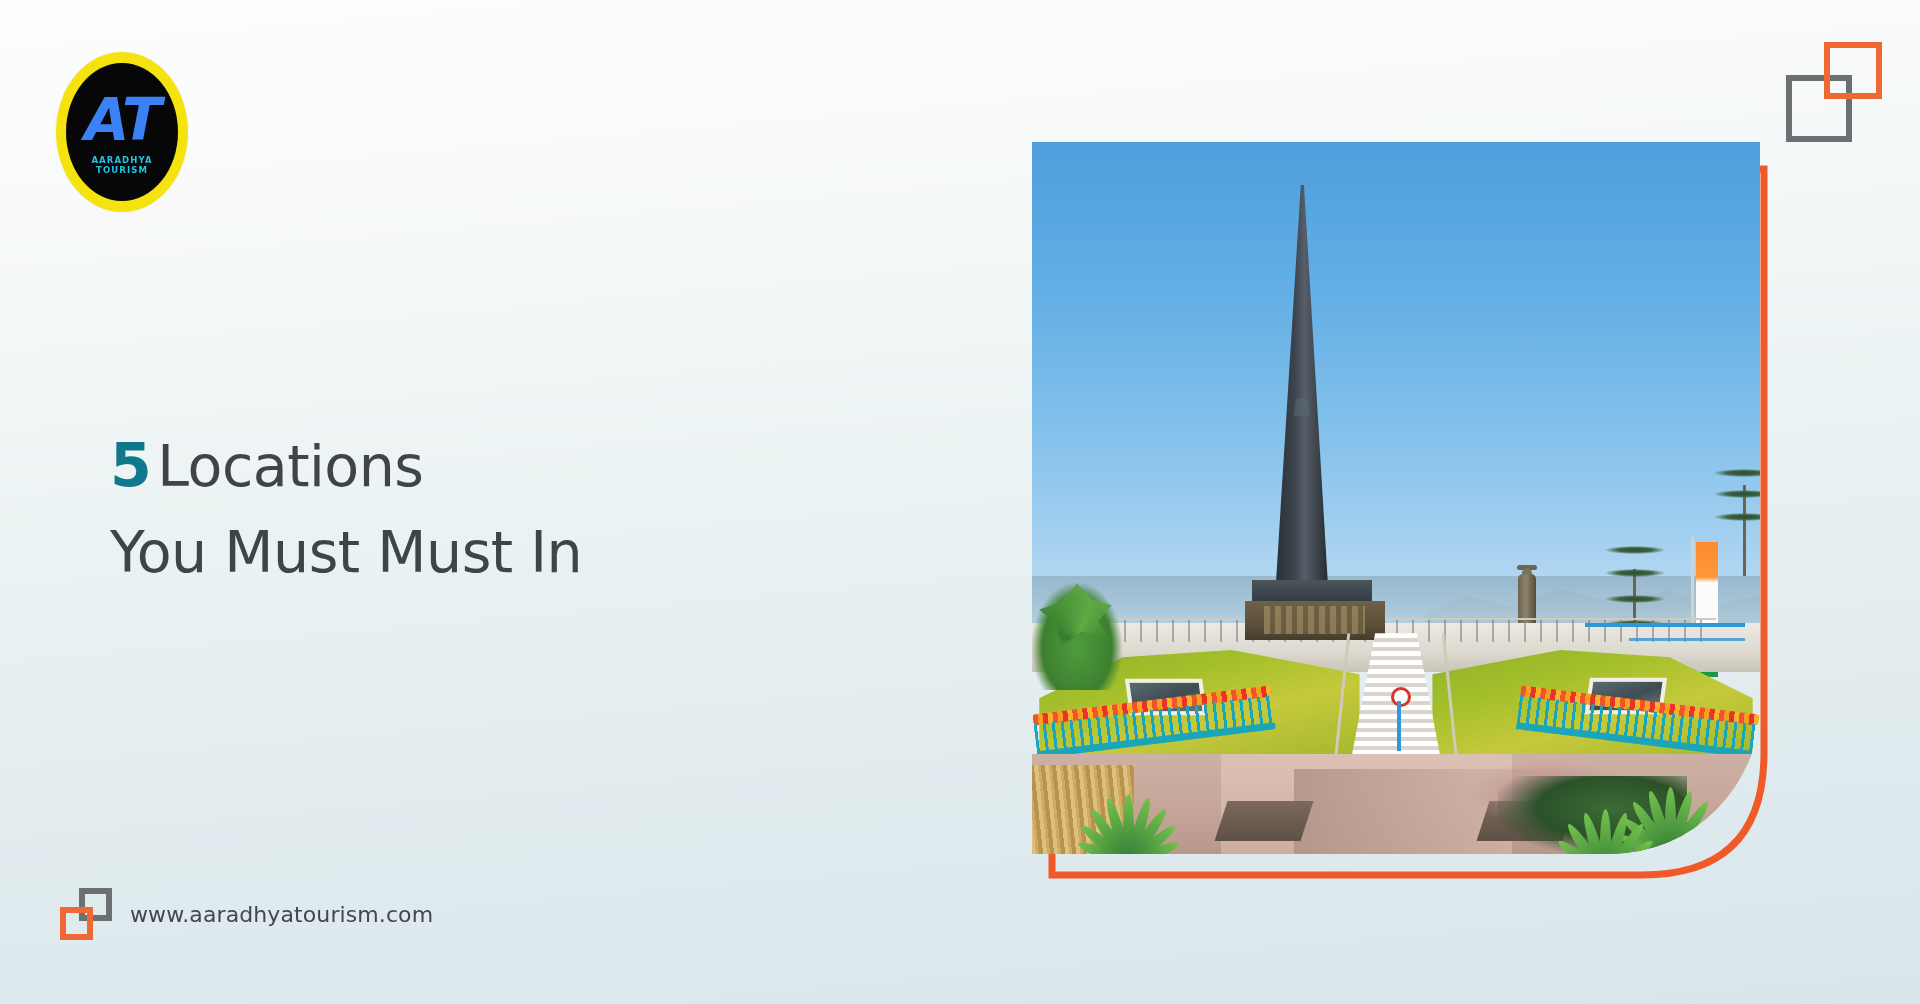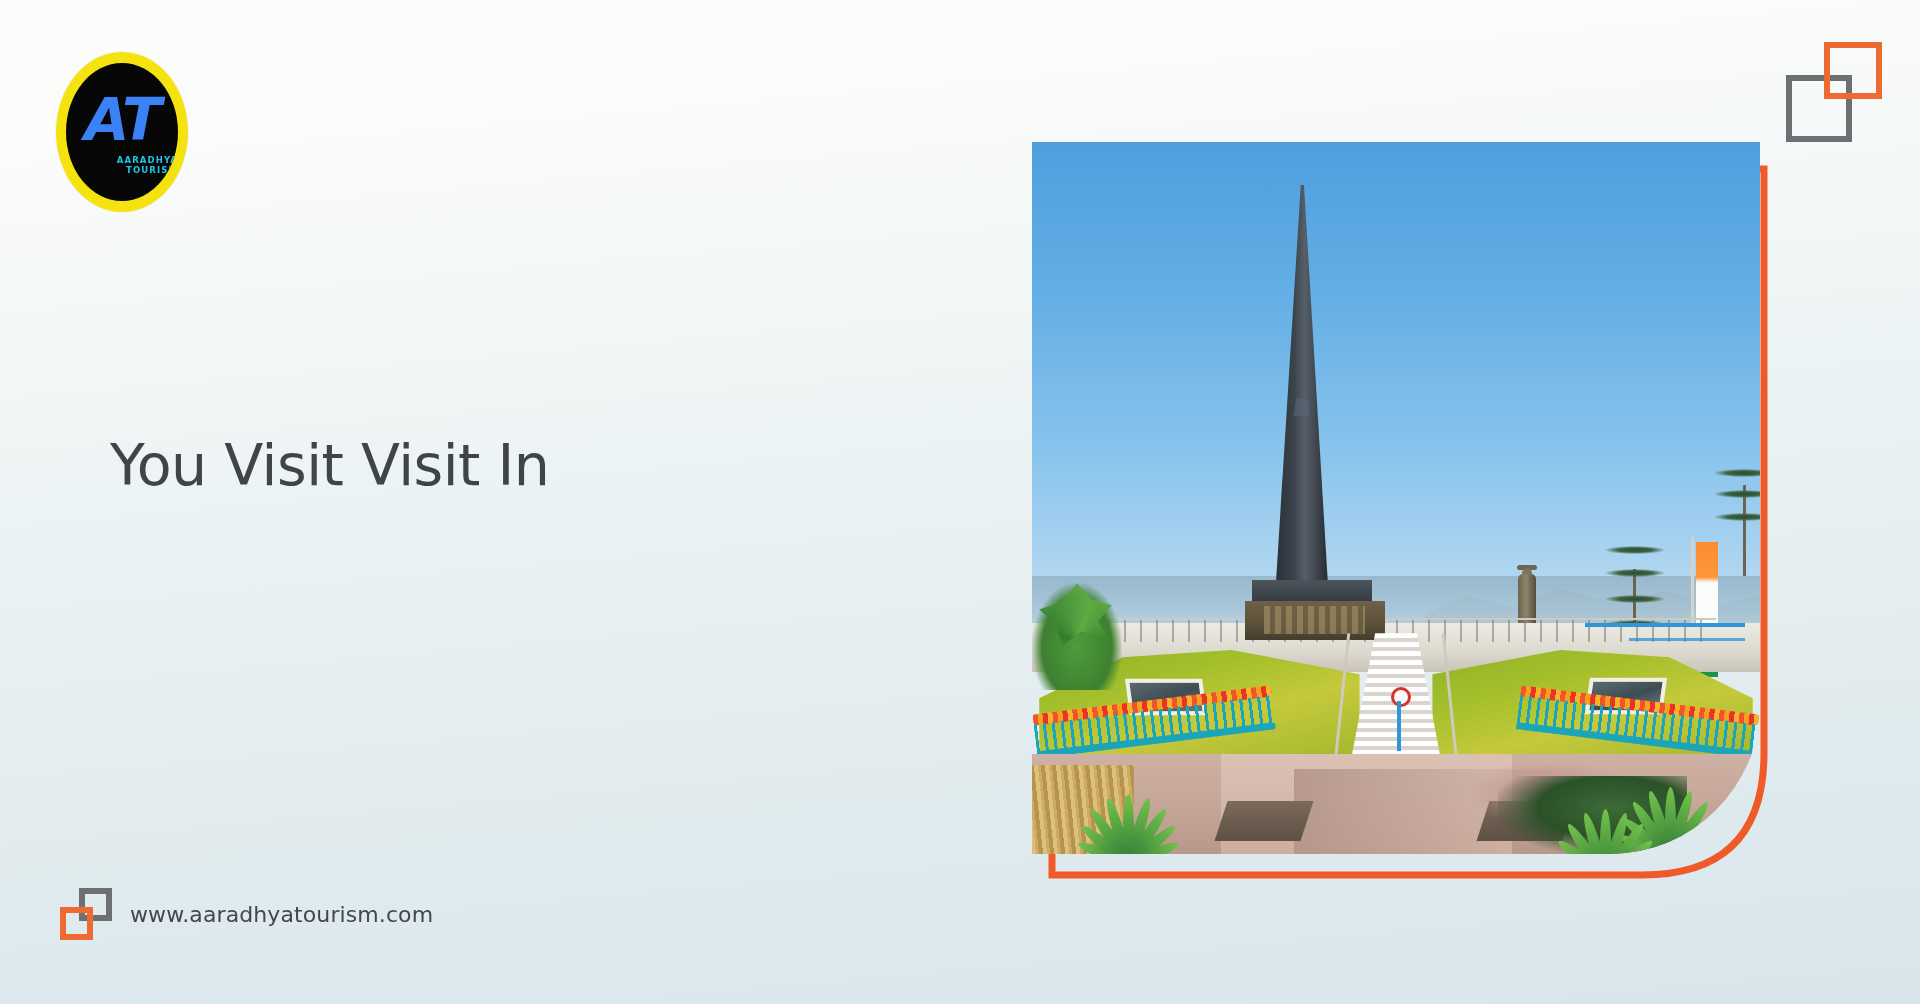--- a/index.html
+++ b/index.html
@@ -49,21 +49,21 @@
     font-weight: 800;
     font-size: 58px;
     line-height: 58px;
     letter-spacing: -2px;
     color: #3b82f6;
     font-style: italic;
   }
   .logo-tag {
     position: absolute;
     left: 0; right: 0; bottom: 26px;
-    text-align: right;
+    text-align: center;
     font-family: "DejaVu Sans", sans-serif;
     font-size: 8.5px;
     font-weight: 700;
     letter-spacing: 1.1px;
     color: #21c4e6;
   }
 
   
   .headline {
     position: absolute;
@@ -449,21 +449,22 @@
     <div class="logo-tag">AARADHYA  TOURISM</div>
   </div>
 </div>
 
 <div class="tr-mark">
   <div class="sq sq-orange"></div>
   <div class="sq sq-gray"></div>
 </div>
 
 <div class="headline">
-  <div class="line">You Visit Visit In</div>
+  <div class="line"><span class="num">5</span><span>Locations</span></div>
+  <div class="line">You Must Must In</div>
 </div>
 
 <div class="footer">
   <div class="sq-mark">
     <div class="sq sq-gray"></div>
     <div class="sq sq-orange"></div>
   </div>
   <div class="footer-url">www.aaradhyatourism.com</div>
 </div>
 

